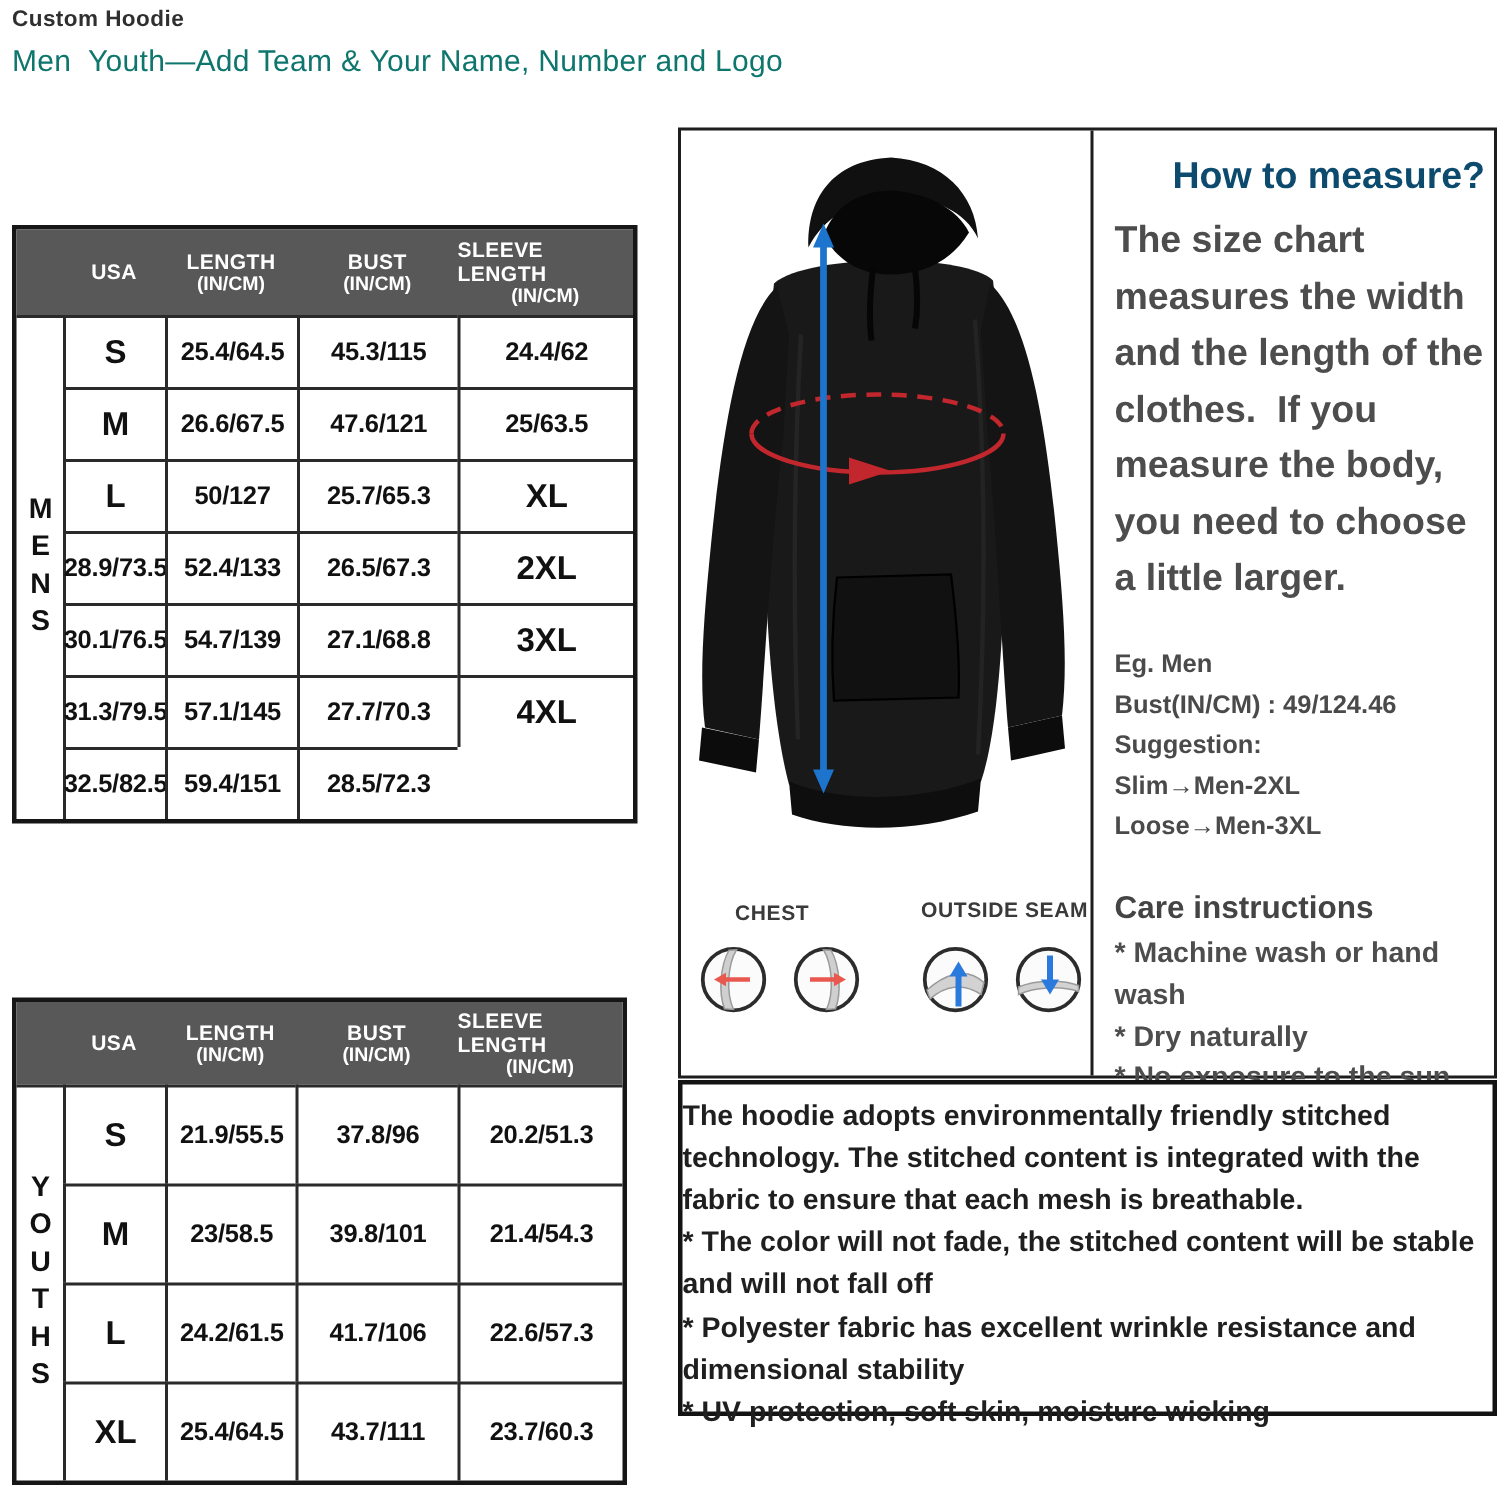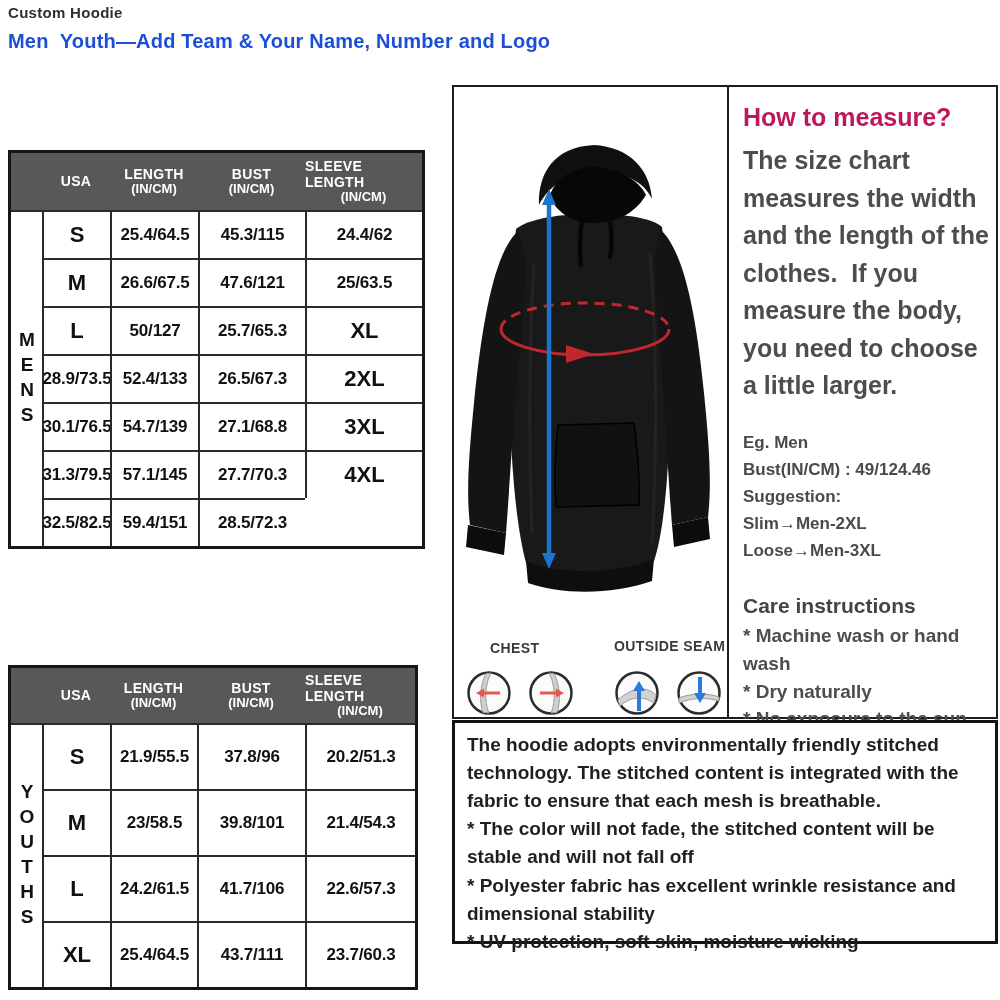--- a/index.html
+++ b/index.html
@@ -3,21 +3,21 @@
 <meta charset="utf-8">
 <style>
   * { margin:0; padding:0; box-sizing:border-box; }
   html,body { background:#ffffff; }
   body { font-family:"Liberation Sans", sans-serif; color:#222; }
   .canvas { position:relative; width:1000px; height:1000px; background:#fff; overflow:hidden; }
 
   
   .title-block { position:absolute; left:8px; top:4px; }
   .page-title { font-size:15px; font-weight:bold; color:#2f2f2f; letter-spacing:.3px; }
-  .page-subtitle { margin-top:9px; font-size:20px; font-weight:bold; color:#1d4ed8; white-space:pre-wrap; letter-spacing:.2px; }
+  .page-subtitle { margin-top:9px; font-size:20px; font-weight:normal; color:#0f766e; white-space:pre-wrap; letter-spacing:.2px; }
 
   
   .size-table { position:absolute; border:3px solid #161616; background:#fff; }
   .size-table .thead { display:grid; background:#585858; }
   .size-table .tbody { display:grid; }
   .mens  .thead { grid-template-columns:31px 68px 88px 107px 1fr; height:57px; }
   .mens  .tbody { grid-template-columns:31px 68px 88px 107px 1fr; grid-auto-rows:48px; }
   .youths .thead { grid-template-columns:31px 68px 87px 108px 1fr; height:55px; }
   .youths .tbody { grid-template-columns:31px 68px 87px 108px 1fr; grid-auto-rows:66px; }
   .mens { left:8px; top:150px; width:417px; }
@@ -36,42 +36,42 @@
                 border-top:2px solid #2a2a2a;
                 writing-mode:vertical-lr; text-orientation:upright;
                 font-weight:bold; font-size:19px; letter-spacing:4px; color:#111; }
   .mens .group-cell { grid-row:1 / span 7; }
   .youths .group-cell { grid-row:1 / span 4; }
   .cell.size-cell { border-left:2px solid #2a2a2a; }
 
   
   .main-panel { position:absolute; left:452px; top:85px; width:546px; height:634px;
                 border:2px solid #1d1d1d; background:#fff; }
-  .hoodie-area { position:absolute; left:0; top:0; width:273px; height:630px;margin-top:40px; }
+  .hoodie-area { position:absolute; left:0; top:0; width:273px; height:630px; }
   .hoodie-svg { position:absolute; left:0; top:6px; }
 
   .diagram-label { position:absolute; font-weight:bold; font-size:14px; color:#3a3a3a; letter-spacing:.4px; white-space:nowrap; }
   .chest-label { left:36px; top:513px; }
   .seam-label  { left:160px; top:511px; }
   .icon-pair { position:absolute; top:543px; display:flex; gap:16px; }
   .pair-chest { left:12px; }
   .pair-seam  { left:160px; }
 
   .measure-col { position:absolute; left:273px; top:0; width:271px; height:630px;
                  border-left:2px solid #1d1d1d; padding:12px 8px 0 14px; }
-  .measure-heading { text-align:left; font-size:25px; font-weight:bold; color:#be185d; margin:4px 0 10px; }
+  .measure-heading { text-align:right; font-size:25px; font-weight:bold; color:#0c4a6e; margin:4px 0 10px; }
   .measure-body { font-size:25px; font-weight:bold; color:#4d4d4d; line-height:1.5; white-space:pre-wrap; }
   .example-block { margin-top:24px; font-size:17px; font-weight:bold; color:#4a4a4a; line-height:1.6; }
   .care-block { margin-top:30px; }
   .care-heading { font-size:21px; font-weight:bold; color:#444; margin-bottom:4px; }
   .care-item { font-size:19px; font-weight:bold; color:#4d4d4d; line-height:1.45; }
 
   
   .bottom-panel { position:absolute; left:452px; top:720px; width:546px; height:224px;
-                  border:3px solid #131313; background:#fff; padding:8px 10px 0 12px; }
+                  border:3px solid #131313; background:#fff; padding:8px 10px 0 0; }
   .bottom-line { font-size:19px; font-weight:bold; color:#1f1f1f; line-height:1.48; }
 </style>
 </head>
 <body>
 
 <div class="canvas">
 
   <div class="title-block">
     <div class="page-title">Custom Hoodie</div>
     <div class="page-subtitle">Men  Youth—Add Team &amp; Your Name, Number and Logo</div>

